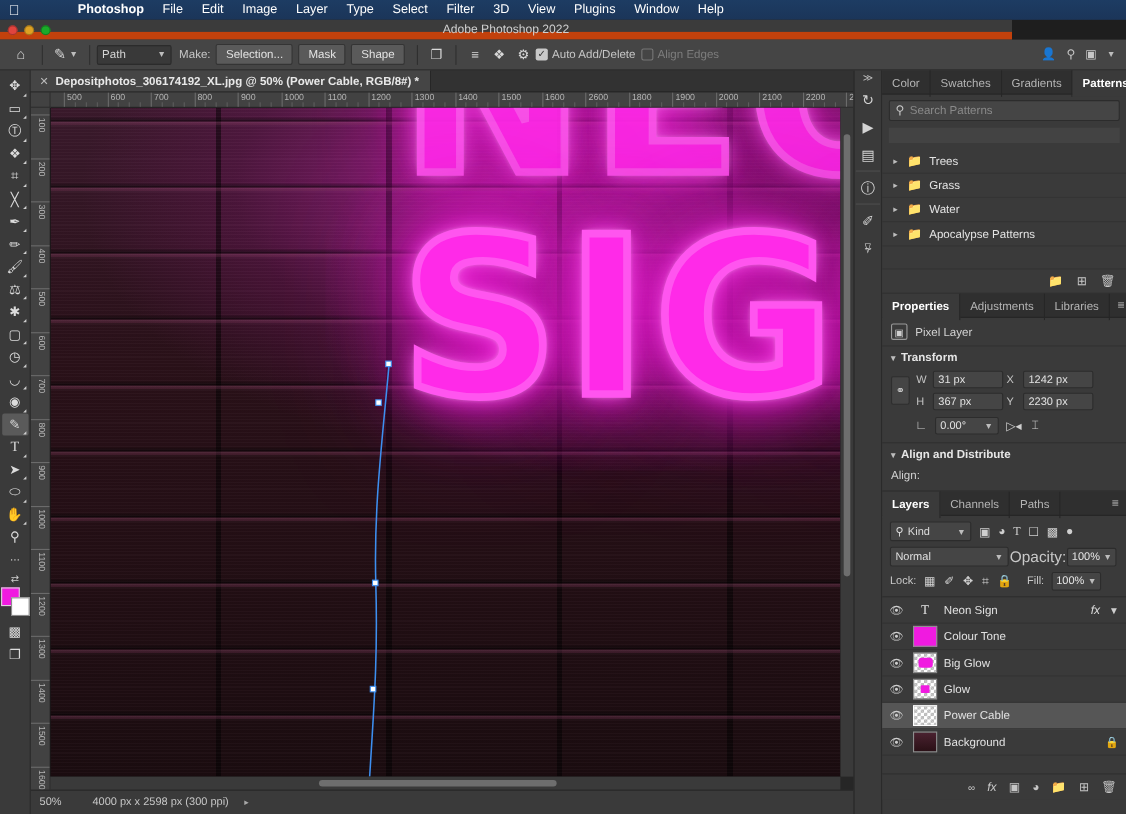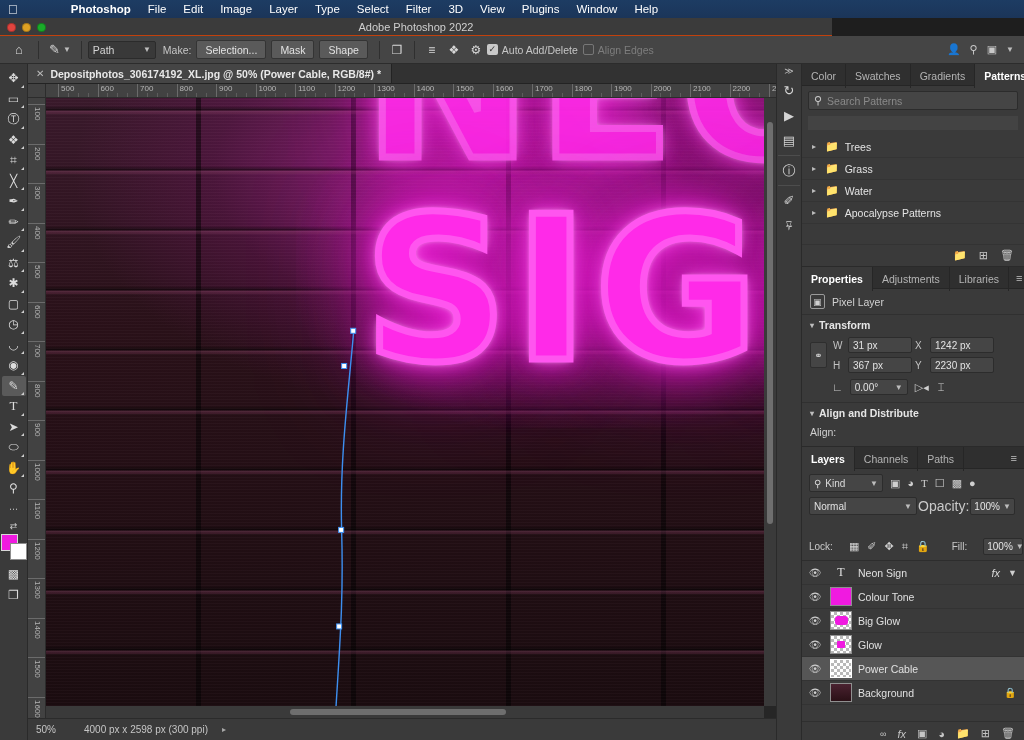--- a/index.html
+++ b/index.html
@@ -20,22 +20,22 @@
     background: linear-gradient(180deg,#1d3c63 0%,#1b3559 100%);
     display: flex; align-items: center; padding-left: 8px;
     font-size: 11.5px; color: #ffffff;
   }
   .macbar .apple { font-size: 13px; margin-right: 14px; line-height: 1; }
   .macbar .mi { margin-right: 17px; white-space: nowrap; cursor: default; }
   .macbar .mi.bold { font-weight: bold; padding-left: 39px; }
 
   
   .titlebar {
-    position: absolute; top: 18px; left: 0; width: 832px; height: 18px;
-    background: #3b3b3b; border-bottom: 1px solid #c2410c;
+    position: absolute; top: 18px; left: 0; width: 920px; height: 18px;
+    background: #3b3b3b; border-bottom: 7px solid #c2410c;
   }
   .traffic { position: absolute; left: 7px; top: 5px; display: flex; gap: 6px; }
   .dot { width: 9px; height: 9px; border-radius: 50%; }
   .dot.r { background: #e0443e; box-shadow: inset 0 0 0 1px rgba(0,0,0,.25); }
   .dot.y { background: #dea123; box-shadow: inset 0 0 0 1px rgba(0,0,0,.25); }
   .dot.g { background: #1aab29; box-shadow: inset 0 0 0 1px rgba(0,0,0,.25); }
   .apptitle {
     position: absolute; left: 0; right: 0; top: 3px; text-align: center;
     font-size: 11px; color: #cfcfcf;
   }
@@ -283,22 +283,22 @@
     font-size: 10px; color: #dcdcdc; justify-content: space-between; }
   .kico { display: flex; align-items: center; gap: 7px; color: #cfcfcf; font-size: 11px; margin-left: 2px; }
   .lrow2 { display: flex; align-items: center; gap: 1px; padding: 2px 7px; }
   .blend { height: 18px; width: 108px; background: #454545; border: 1px solid #2c2c2c;
     border-radius: 2px; display: flex; align-items: center; justify-content: space-between;
     padding: 0 4px; font-size: 10px; color: #e0e0e0; }
   .opacity-l { font-size: 14px; color: #c9c9c9; }
   .numsel { height: 17px; min-width: 40px; background: #454545; border: 1px solid #2c2c2c;
     border-radius: 2px; display: flex; align-items: center; gap: 3px; padding: 0 3px;
     font-size: 10px; color: #e6e6e6; }
-  .lrow3 { display: flex; align-items: center; gap: 16px; padding: 3px 7px 5px 7px;
-    border-bottom: 1px solid #2d2d2d; margin-top: 18px; }
+  .lrow3 { display: flex; align-items: center; gap: 7px; padding: 3px 7px 5px 7px;
+    border-bottom: 1px solid #2d2d2d; }
   .lock-l { font-size: 10px; color: #c9c9c9; }
   .lockico { display: flex; align-items: center; gap: 8px; color: #d3d3d3; font-size: 11px; }
 
   .layer {
     display: flex; align-items: center; height: 24px; padding-left: 4px;
     border-bottom: 1px solid #333333; font-size: 10.5px; color: #e0e0e0; gap: 6px;
   }
   .layer.sel { background: #565656; }
   .eye { width: 18px; text-align: center; color: #cfcfcf; font-size: 10px; }
   .thumb-l {
@@ -472,21 +472,21 @@
         <div class="rtick-minor" style="left: 387.25px;"></div>
         <div class="rtick-minor" style="left: 397.125px;"></div>
         <div class="rtick" style="left: 407px;">1500</div>
         <div class="rtick-minor" style="left: 416.875px;"></div>
         <div class="rtick-minor" style="left: 426.75px;"></div>
         <div class="rtick-minor" style="left: 436.625px;"></div>
         <div class="rtick" style="left: 446.5px;">1600</div>
         <div class="rtick-minor" style="left: 456.375px;"></div>
         <div class="rtick-minor" style="left: 466.25px;"></div>
         <div class="rtick-minor" style="left: 476.125px;"></div>
-        <div class="rtick" style="left: 486px;">1700</div>
+        <div class="rtick" style="left: 486px;">2600</div>
         <div class="rtick-minor" style="left: 495.875px;"></div>
         <div class="rtick-minor" style="left: 505.75px;"></div>
         <div class="rtick-minor" style="left: 515.625px;"></div>
         <div class="rtick" style="left: 525.5px;">1800</div>
         <div class="rtick-minor" style="left: 535.375px;"></div>
         <div class="rtick-minor" style="left: 545.25px;"></div>
         <div class="rtick-minor" style="left: 555.125px;"></div>
         <div class="rtick" style="left: 565px;">1900</div>
         <div class="rtick-minor" style="left: 574.875px;"></div>
         <div class="rtick-minor" style="left: 584.75px;"></div>

